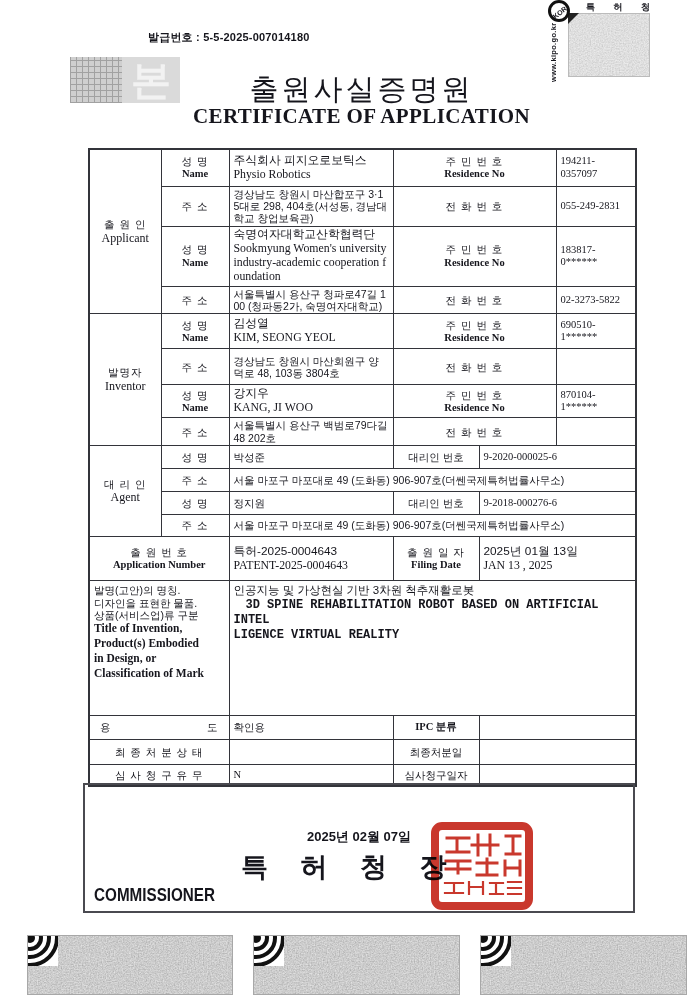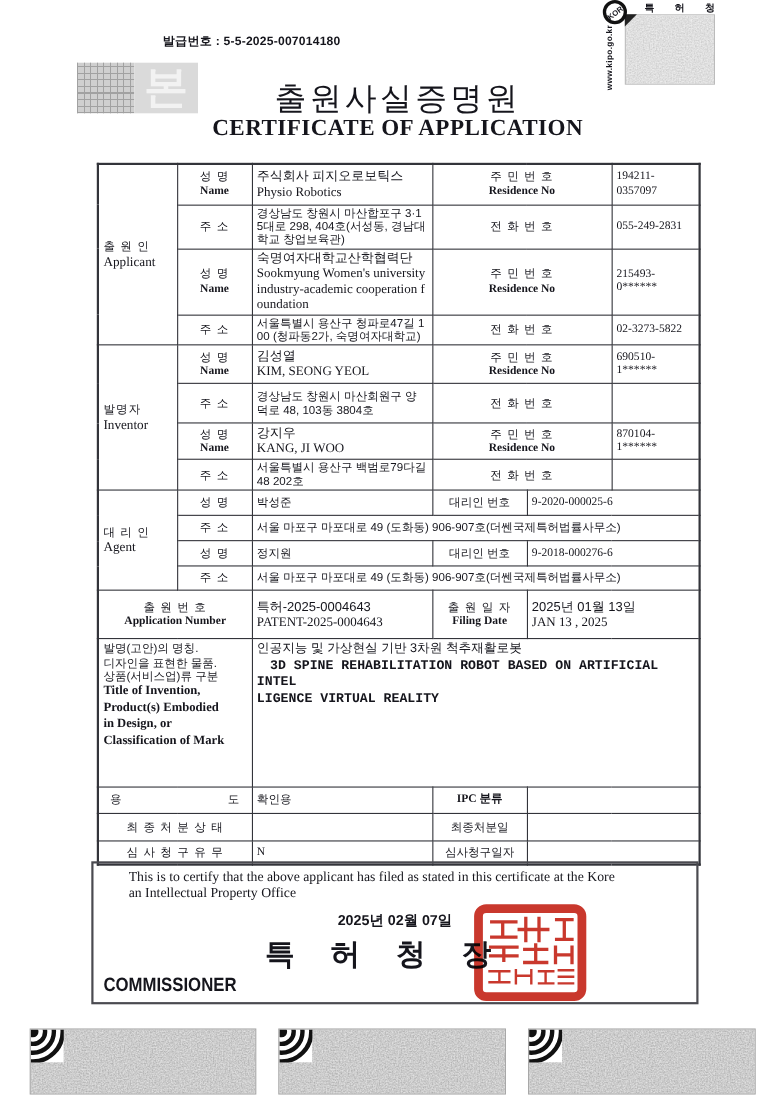--- a/index.html
+++ b/index.html
@@ -34,21 +34,21 @@
   .kipo-domain { position:absolute; left:4px; top:82px; width:62px; font-size:7.5px; font-weight:bold;
                  transform:rotate(-90deg); transform-origin:0 0; letter-spacing:.3px; white-space:nowrap; }
 
   
   table.cert { position:absolute; left:88px; top:148px; width:547px; border-collapse:collapse;
                table-layout:fixed; border:2.2px solid #33343a; }
   table.cert td { border:1.6px solid #33343a; padding:1px 4px; vertical-align:middle;
                   font-size:10.5px; line-height:1.18; overflow:hidden; }
   .kc { text-align:center; font-size:11.5px; letter-spacing:1px; }
   .kc .en, .en-b { font-family:"Liberation Serif", serif; font-weight:bold; letter-spacing:0; }
-  .sec { font-size:12px; letter-spacing:1px; }
+  .sec { text-align:center; font-size:12px; letter-spacing:1px; }
   .sec .en { font-family:"Liberation Serif", serif; font-weight:normal; font-size:12px; letter-spacing:0; display:block; }
   .val-ko { font-size:11.8px; }
   .val-en { font-family:"Liberation Serif", serif; font-size:11.8px; }
   .num { font-family:"Liberation Serif", serif; font-size:12.2px; }
   .addr { font-size:9.8px; line-height:1.12; word-break:break-all; }
   .wb { word-break:break-all; }
   .pre { white-space:pre-line; }
   .top { vertical-align:top !important; padding-top:3px !important; }
   .just { text-align:justify; text-align-last:justify; padding:1px 10px !important; }
   .title-label { font-size:11px; line-height:1.35; }
@@ -133,21 +133,21 @@
     <tr style="height:34px">
       <td class="kc">주  소</td>
       <td class="addr">경상남도 창원시 마산합포구 3·15대로 298, 404호(서성동, 경남대학교 창업보육관)</td>
       <td colspan="2" class="kc">전 화 번 호</td>
       <td class="num">055-249-2831</td>
     </tr>
     <tr style="height:60px">
       <td class="kc"><span>성  명</span><br><span class="en">Name</span></td>
       <td class="wb"><span class="val-ko">숙명여자대학교산학협력단</span><br><span class="val-en">Sookmyung Women's university industry-academic cooperation foundation</span></td>
       <td colspan="2" class="kc"><span>주 민 번 호</span><br><span class="en">Residence No</span></td>
-      <td class="num">215493-0******</td>
+      <td class="num">183817-0******</td>
     </tr>
     <tr style="height:26px">
       <td class="kc">주  소</td>
       <td class="addr">서울특별시 용산구 청파로47길 100 (청파동2가, 숙명여자대학교)</td>
       <td colspan="2" class="kc">전 화 번 호</td>
       <td class="num">02-3273-5822</td>
     </tr>
 
     <tr style="height:35px">
       <td rowspan="4" class="sec">
@@ -238,23 +238,20 @@
     <tr style="height:21px">
       <td colspan="2" class="kc">심 사 청 구 유 무</td>
       <td class="num">N</td>
       <td class="kc" style="letter-spacing:0">심사청구일자</td>
       <td colspan="2"></td>
     </tr>
   </tbody>
     </table>
 
   <div class="foot-box">
-    <div class="statement">
-      <span>This is to certify that the above applicant has filed as stated in this certificate at the Kore</span><br><span>an Intellectual Property Office</span>
-    </div>
     <div class="issue-date">2025년 02월 07일</div>
     <div class="comm-ko">특 허 청 장</div>
     <div class="comm-en"><span>COMMISSIONER</span></div>
   </div>
 
   <svg class="seal" width="104" height="90" viewBox="0 0 104 90">
     <g stroke="#c5281c" fill="none" opacity="0.92">
       <rect x="5" y="5" width="94" height="80" rx="7" stroke-width="8"></rect>
       <g stroke-width="3" stroke-linecap="square">
         <path d="M17 17 h22 M27 17 v14 M17 31 h22"></path>

